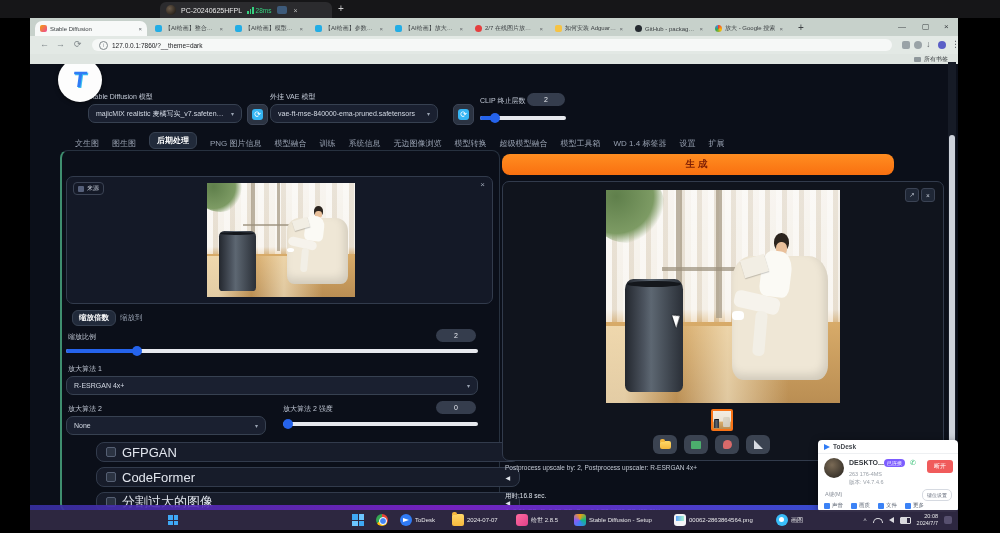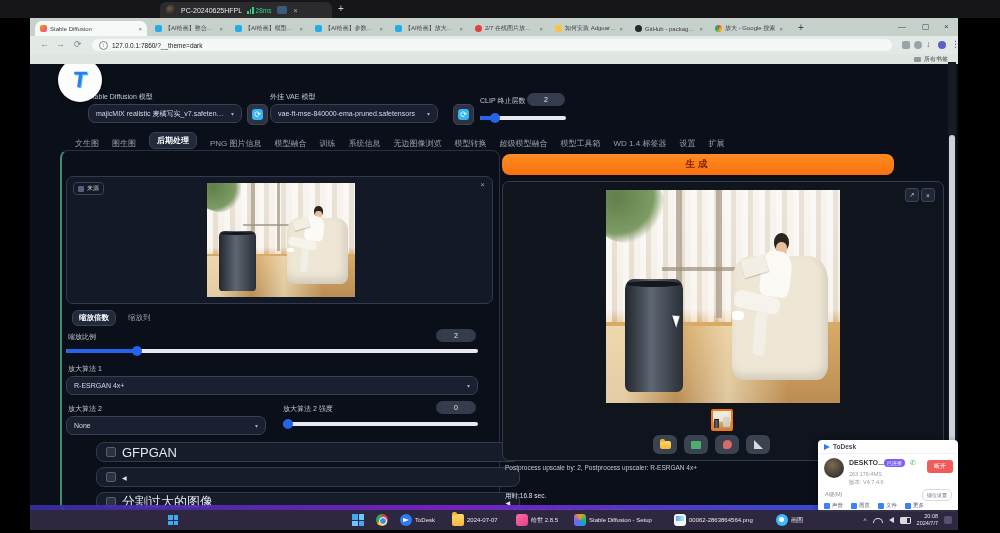--- a/index.html
+++ b/index.html
@@ -314,21 +314,21 @@
               <i class="abs face"></i>
               <i class="abs torso"></i>
               <i class="abs mag"></i>
               <i class="abs legs"></i>
               <i class="abs leg2"></i>
               <i class="abs shoe"></i>
             </span>
           <span class="purifier"></span>
         </div>
       </div>
-      <div class="abs" style="left:42px;top:246px;display:flex;gap:12px;align-items:center;">
+      <div class="abs" style="left:42px;top:246px;display:flex;gap:4px;align-items:center;">
         <span class="stab sel">缩放倍数</span>
         <span class="stab">缩放到</span>
       </div>
       <span class="abs lbl" style="left:38px;top:268px;">缩放比例</span>
       <div class="abs pill" style="left:406px;top:265px;width:40px;height:13px;">2</div>
       <div class="abs slider" style="left:36px;top:285px;width:412px;">
         <span class="sfill" style="width:17%;"></span>
           <span class="sthumb" style="left:16%;"></span>
       </div>
       <span class="abs lbl" style="left:38px;top:300px;">放大算法 1</span>
@@ -347,20 +347,21 @@
         <span class="sfill" style="width:0%;"></span>
           <span class="sthumb" style="left:0%;"></span>
       </div>
       <div class="acc" style="top:378px;">
         <span class="chk"></span>
         <span class="acct">GFPGAN</span>
         <span class="tri">◀</span>
       </div>
       <div class="acc" style="top:403px;">
         <span class="chk"></span>
+        <span class="acct">CodeFormer</span>
         <span class="tri">◀</span>
       </div>
       <div class="acc" style="top:428px;">
         <span class="chk"></span>
         <span class="acct">分割过大的图像</span>
         <span class="tri">◀</span>
       </div>
 
       <div class="abs genbtn" style="left:472px;top:90px;width:392px;height:21px;">生成</div>
       <div class="abs panelbox" style="left:472px;top:117px;width:440px;height:278px;background:#10141d;">

